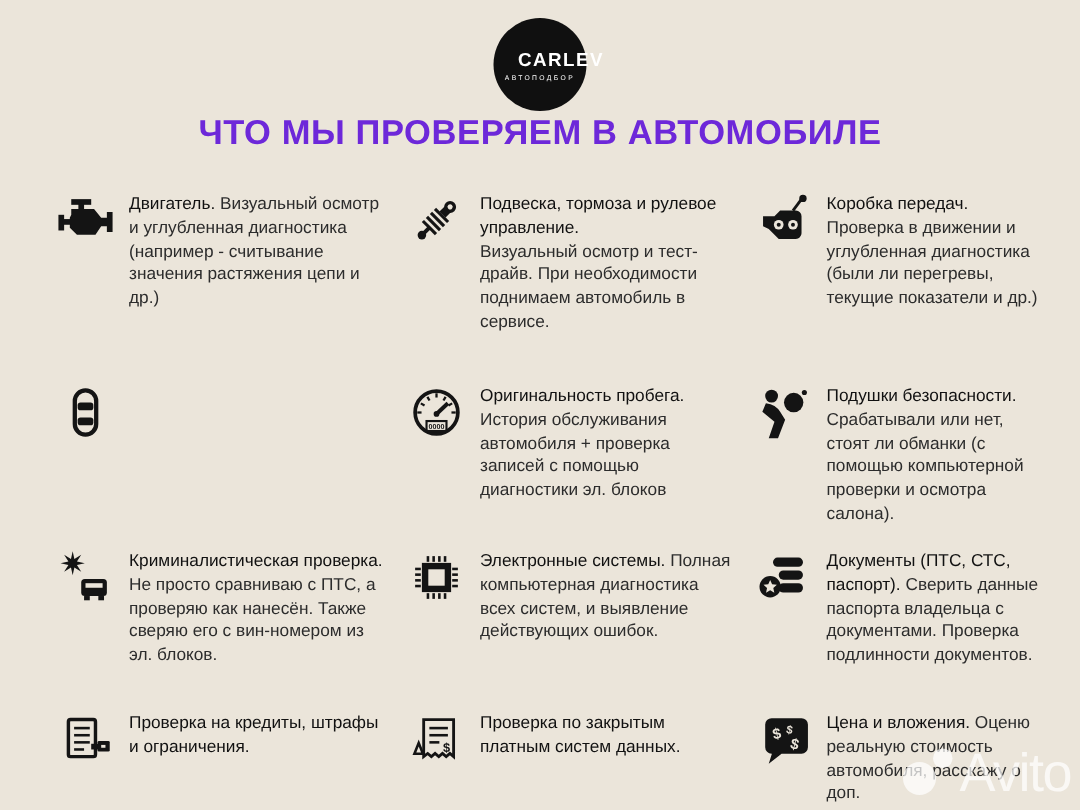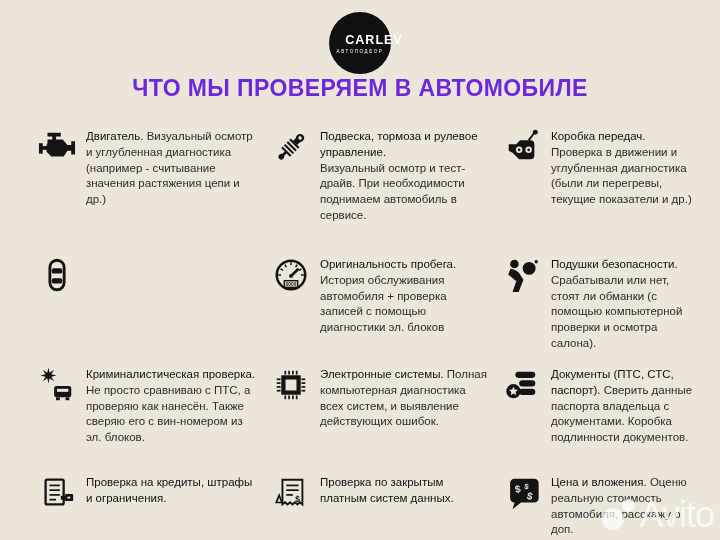--- a/index.html
+++ b/index.html
@@ -210,21 +210,21 @@
     <div class="icon-box">
       <svg viewBox="0 0 40 40" fill="#141414">
         <rect x="13" y="6" width="21" height="6.5" rx="3.2"></rect>
         <rect x="17" y="15" width="17" height="6.5" rx="3.2"></rect>
         <rect x="17" y="24" width="17" height="6.5" rx="3.2"></rect>
         <circle cx="11" cy="26.5" r="7.5"></circle>
         <path d="M11 21.8 l1.35 3 3.35 .35 -2.5 2.25 .7 3.3 -2.9 -1.7 -2.9 1.7 .7 -3.3 -2.5 -2.25 3.35 -.35 z" fill="#ebe5da"></path>
       </svg>
     </div>
     <div class="cell-text">
-      <span class="item-title">Документы (ПТС, СТС, паспорт).</span><span>Сверить данные паспорта владельца с документами. Коробка подлинности документов.</span>
+      <span class="item-title">Документы (ПТС, СТС, паспорт).</span><span>Сверить данные паспорта владельца с документами. Проверка подлинности документов.</span>
     </div>
   </div>
 
   <div class="cell">
     <div class="icon-box">
       <svg viewBox="0 0 40 40">
         <rect x="8" y="6" width="19" height="26" rx="1.5" class="ic-stroke" stroke-width="2.4"></rect>
         <g stroke="#141414" stroke-width="1.8">
           <line x1="12" y1="12" x2="23" y2="12"></line>
           <line x1="12" y1="17" x2="23" y2="17"></line>

